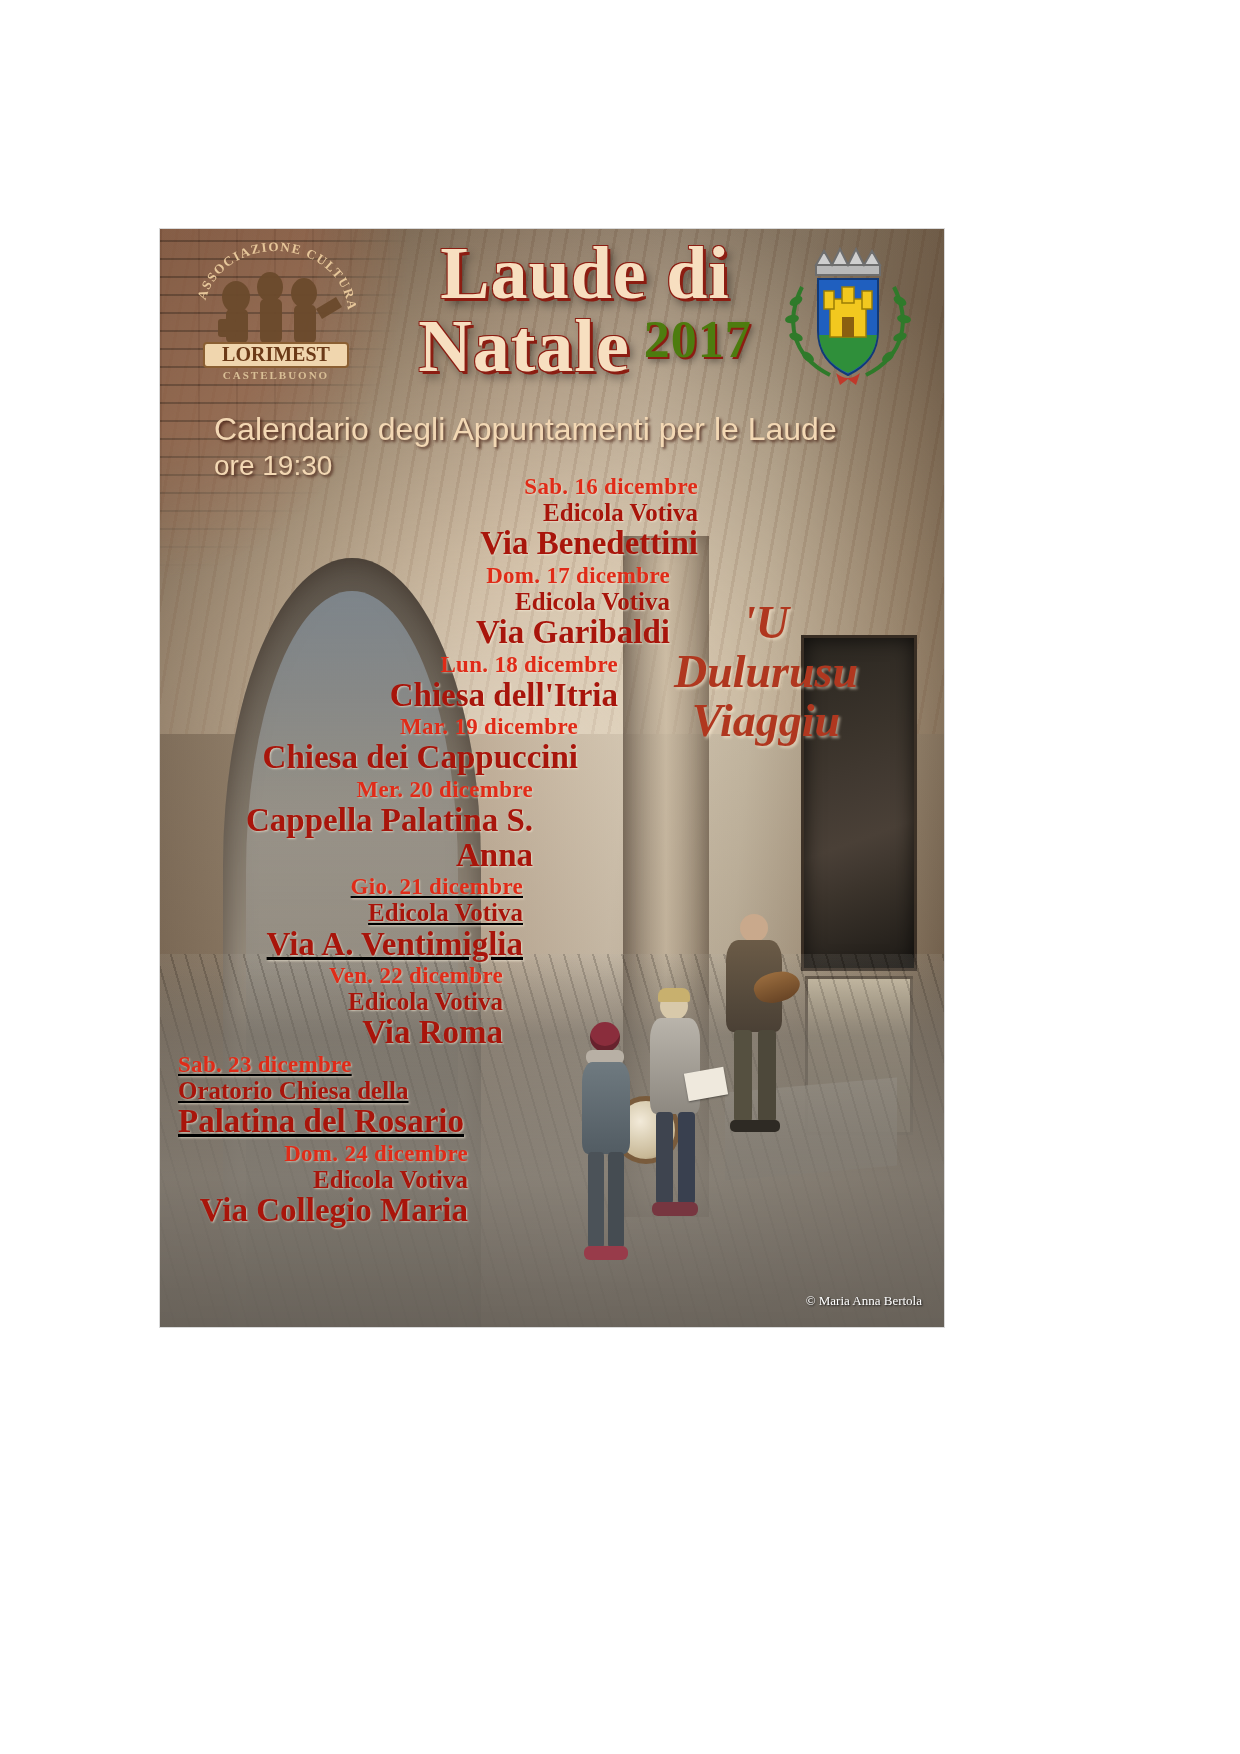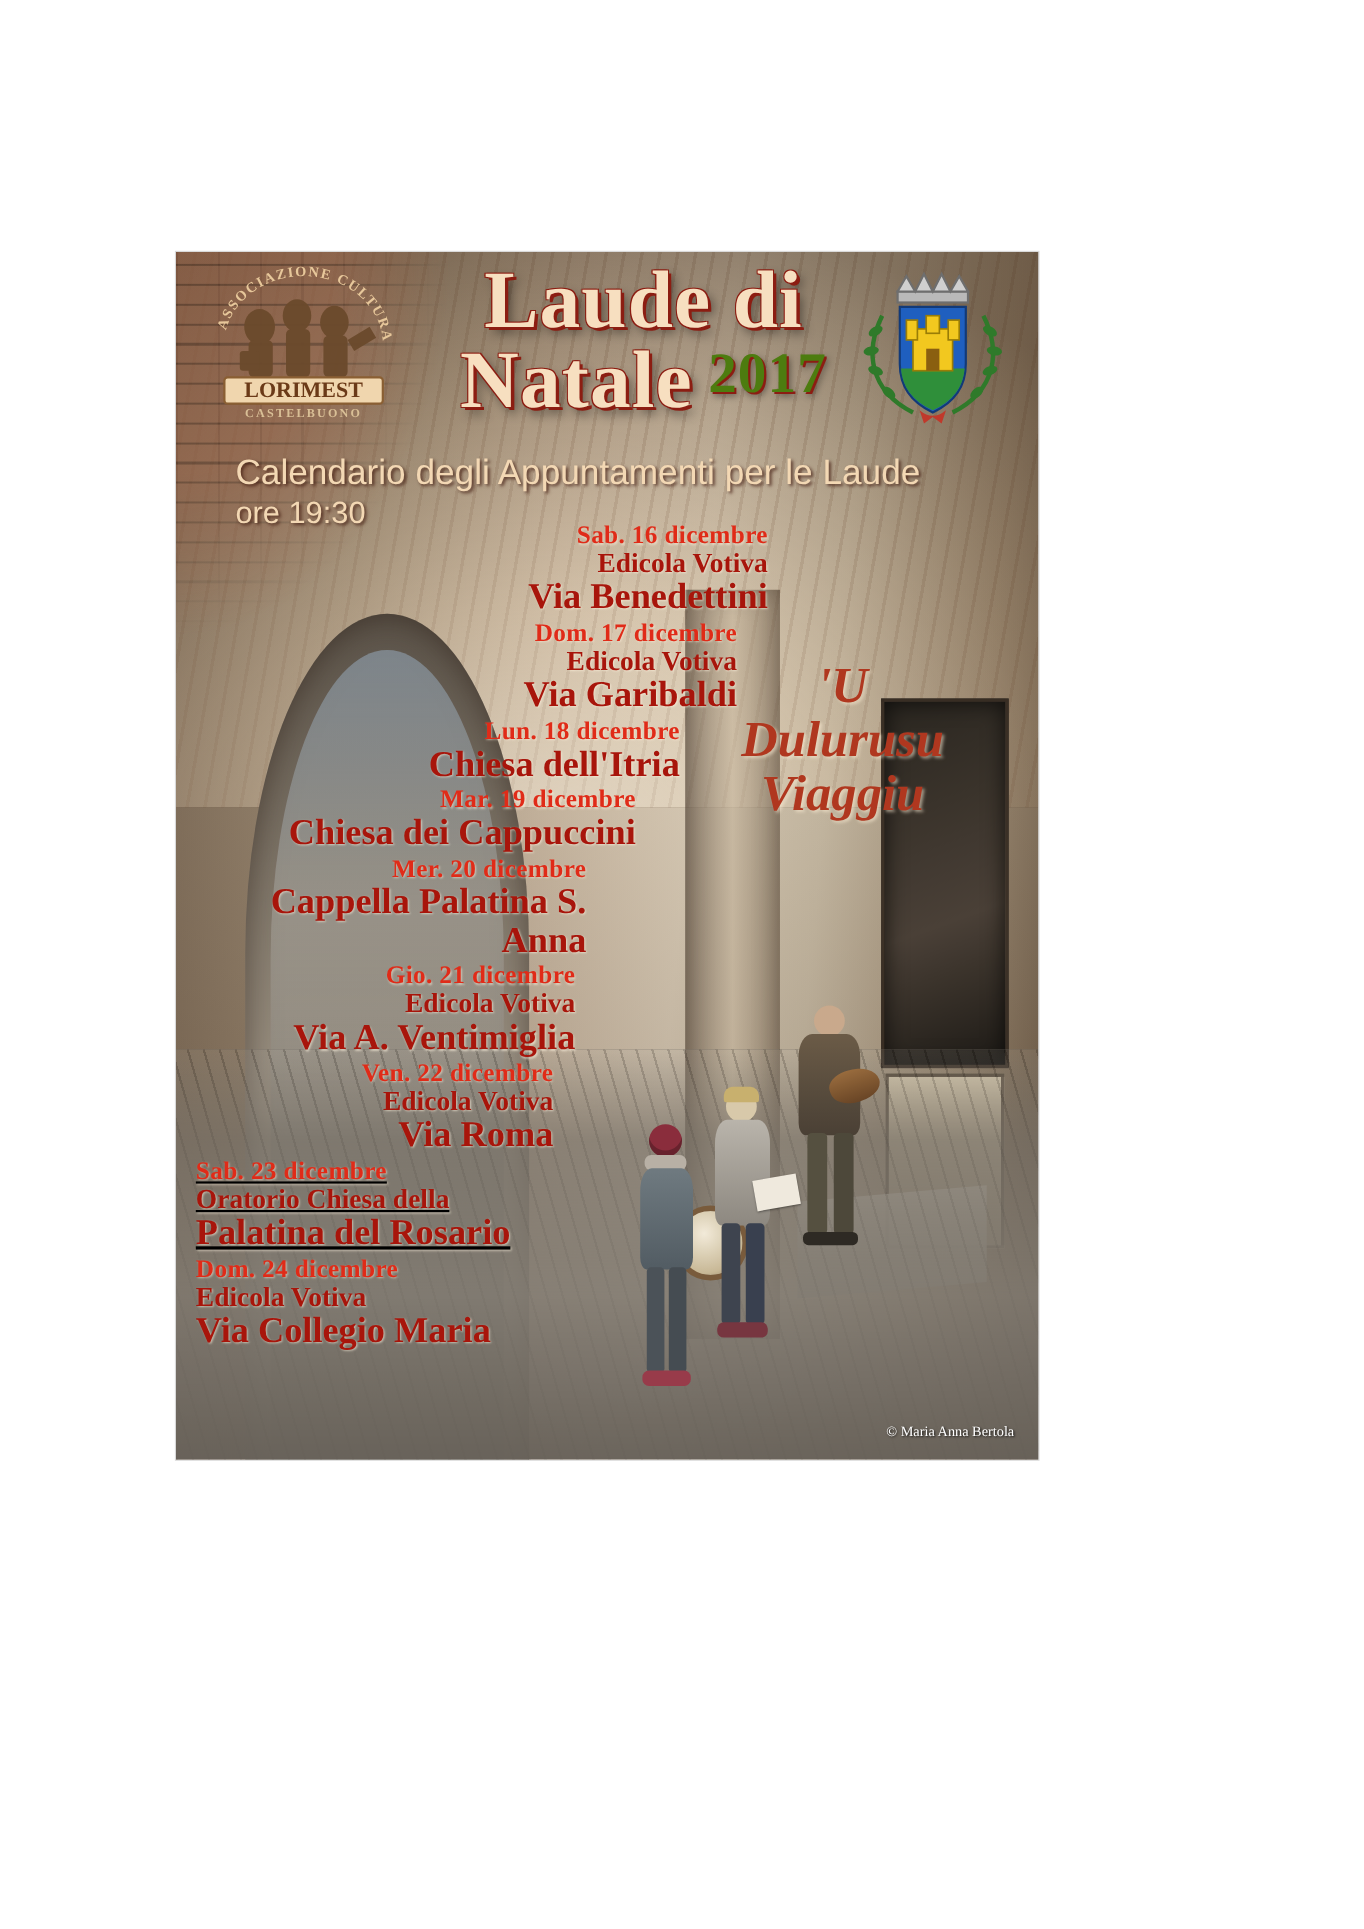--- a/index.html
+++ b/index.html
@@ -246,24 +246,24 @@
     line-height: 1.05;
     text-shadow: 1px 1px 2px rgba(255,245,225,0.6);
   }
   .entry .place .big { font-size: 33px; display:block; }
   
   .al-0 { text-align: right; padding-right: 0px; }
   .al-1 { text-align: right; padding-right: 28px; }
   .al-2 { text-align: right; padding-right: 80px; }
   .al-3 { text-align: right; padding-right: 120px; }
   .al-4 { text-align: right; padding-right: 165px; }
-  .al-5 { text-align: right; padding-right: 175px; }
+  .al-5 { text-align: right; padding-right: 175px; text-decoration: underline; }
   .al-6 { text-align: right; padding-right: 195px; }
   .al-7 { text-align: left; padding-right: 215px; text-decoration: underline; }
-  .al-8 { text-align: left; padding-right: 230px; }
+  .al-8 { text-align: right; padding-right: 230px; }
 
   #viaggiu {
     position: absolute;
     right: 28px;
     top: 370px;
     width: 300px;
     text-align: center;
     font-family: "Liberation Serif", serif;
     font-style: italic;
     font-weight: bold;

